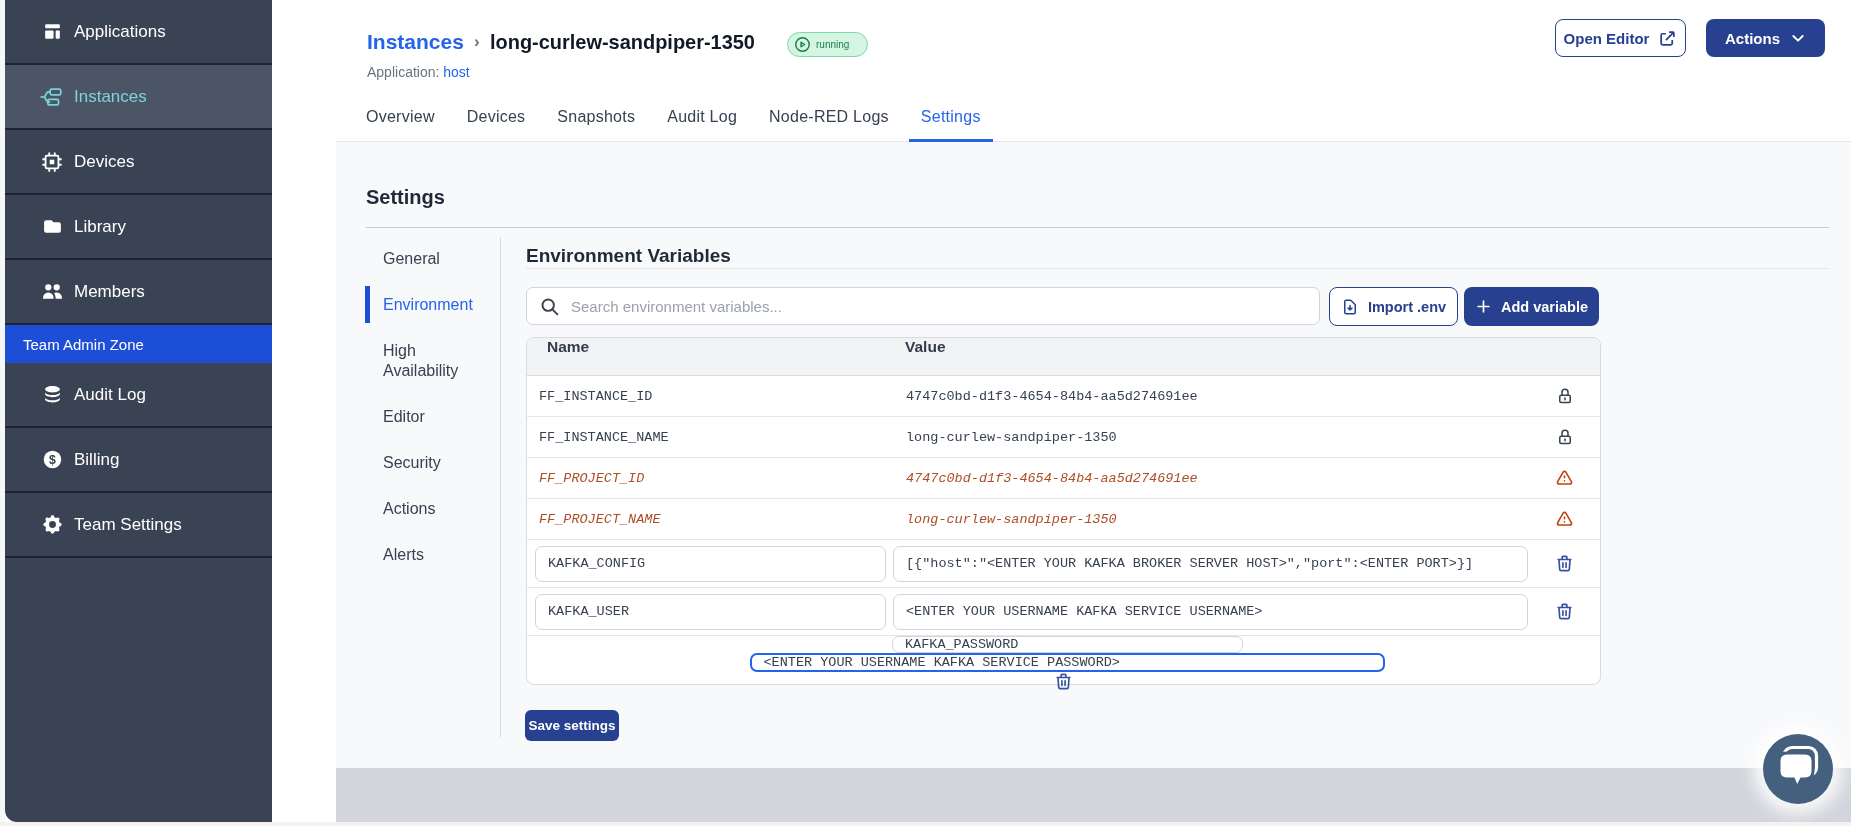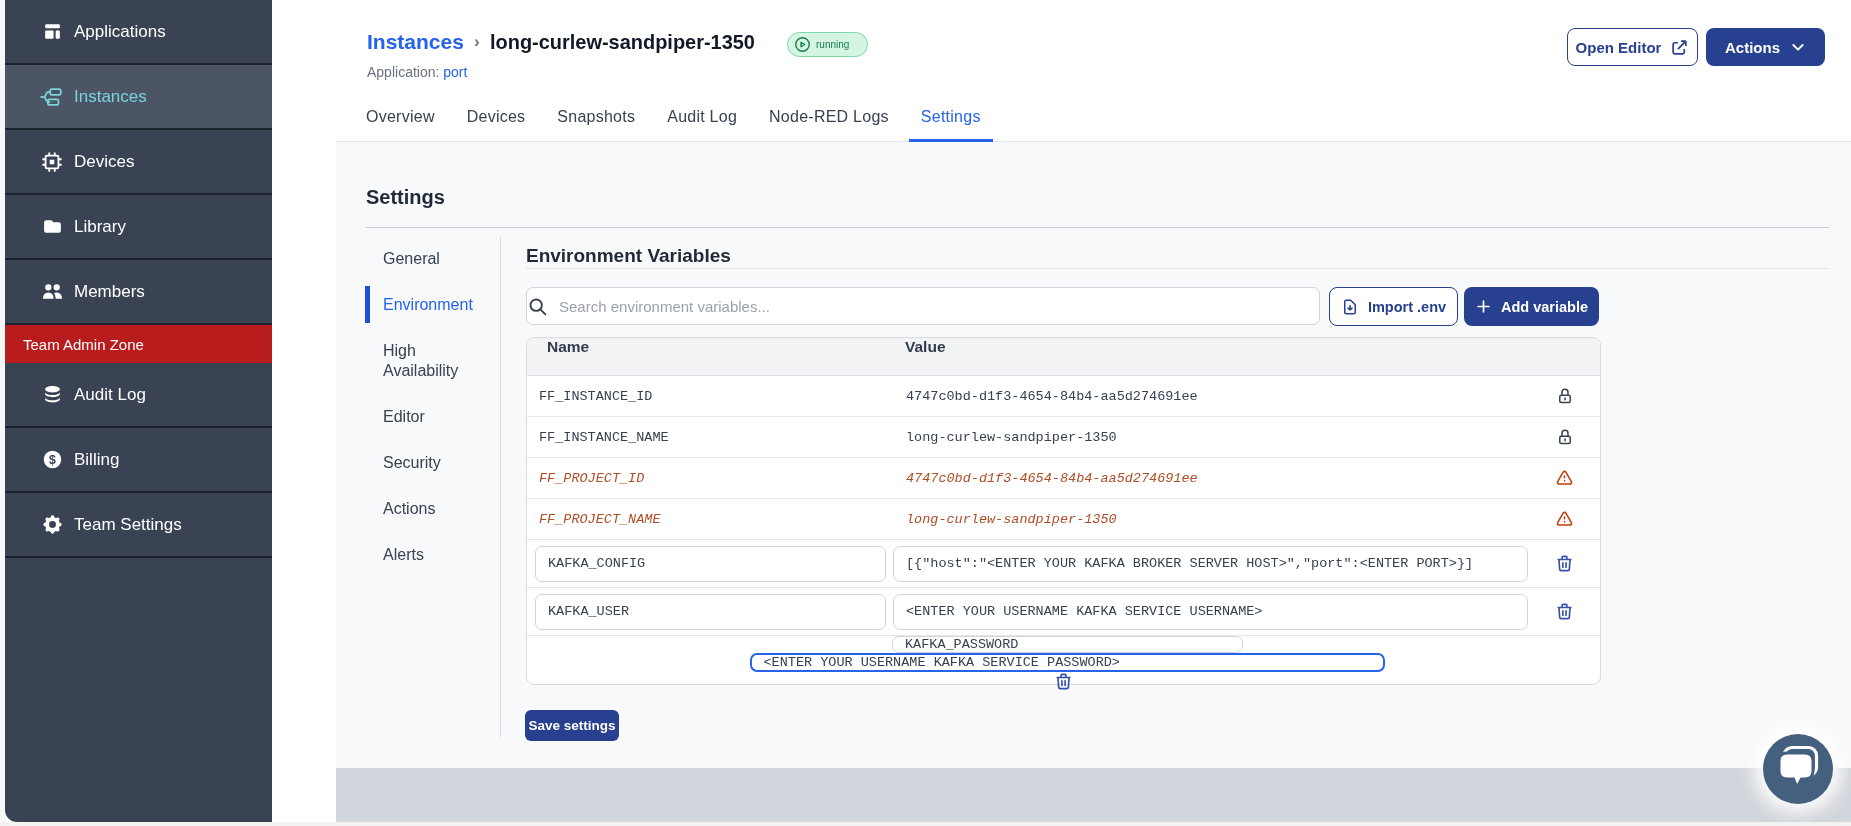--- a/index.html
+++ b/index.html
@@ -7,33 +7,33 @@
 body { font-family:"Liberation Sans", sans-serif; background:#fff; position:relative; }
 .mono { font-family:"Liberation Mono", monospace; }
 
 
 #edge { position:absolute; left:0; top:0; width:5px; height:826px; background:#f6f7f8; z-index:5; }
 #sidebar { position:absolute; left:5px; top:0; width:267px; height:822px; background:#3a4353; border-bottom-left-radius:12px; z-index:4; }
 .sitem { position:relative; height:65px; border-bottom:2px solid #1c232e; display:flex; align-items:center; color:#fff; font-size:17px; }
 .sitem .ic { position:absolute; left:35px; width:24px; height:24px; display:flex; align-items:center; justify-content:center; }
 .sitem .lbl { position:absolute; left:69px; }
 .sitem.active { background:#4b5566; color:#7cd4da; }
-#taz { height:38px; background:#b91c1c; color:#fff; font-size:15px; display:flex; align-items:center; padding-left:18px; }
+#taz { height:38px; background:#1d4ed8; color:#fff; font-size:15px; display:flex; align-items:center; padding-left:18px; }
 
 
 #main { position:absolute; left:336px; top:0; width:1515px; height:826px; background:#fff; }
 
 
 #crumbs { position:absolute; left:31px; top:30px; font-size:21px; font-weight:bold; color:#111827; white-space:nowrap; }
 #crumbs a { color:#2563eb; text-decoration:none; }
 #crumbs .sep { color:#6b7280; font-size:17px; font-weight:bold; margin:0 10px; position:relative; top:-2px; }
 #badge { position:absolute; left:451px; top:32px; width:81px; height:25px; border-radius:13px; background:#d3f5e2; border:1px solid #7fd8a8; color:#1a7f4b; font-size:10px; display:flex; align-items:center; padding:0 0 0 6px; gap:5px; }
 #appline { position:absolute; left:31px; top:64px; font-size:14px; color:#6b7280; }
 #appline a { color:#2563eb; text-decoration:none; }
-#topbtns { position:absolute; right:26px; top:28px; display:flex; gap:8px; }
+#topbtns { position:absolute; right:26px; top:19px; display:flex; gap:20px; }
 .btn { display:flex; align-items:center; justify-content:center; font-weight:bold; font-size:15px; border-radius:8px; }
 #openeditor { width:131px; height:38px; background:#fff; border:1.5px solid #27408f; color:#27408f; gap:9px; }
 #actions { width:119px; height:38px; background:#27408f; color:#fff; gap:10px; }
 
 
 #tabs { position:absolute; left:0; top:104px; width:1515px; height:38px; border-bottom:1px solid #e5e7eb; display:flex; padding-left:18px; }
 .tab { font-size:16px; color:#374151; padding:4px 12px 0 12px; margin-right:8px; display:flex; align-items:flex-start; height:38px; letter-spacing:0.25px; }
 .tab.active { color:#2563eb; border-bottom:3px solid #2563eb; }
 
 
@@ -45,21 +45,21 @@
 #subnav { left:29px; top:94px; width:135px; list-style:none; font-size:16px; color:#374151; }
 #subnav li { padding:13px 0 13px 18px; line-height:20px; }
 #subnav li { position:relative; } #subnav li.active { color:#2563eb; } #subnav li.active::before { content:""; position:absolute; left:0; top:4px; bottom:5px; width:5px; background:#1d4ed8; }
 #vdiv { position:absolute; left:164px; top:95px; width:1px; height:500px; background:#d7dade; }
 
 #panel { left:190px; top:103px; width:1303px; }
 #panel h3 { font-size:19px; color:#1f2937; }
 #hr2 { position:absolute; left:190px; top:126px; width:1303px; height:1px; background:#e3e5e9; }
 
 #toolbar { position:absolute; left:190px; top:145px; width:1303px; height:38px; }
-#search { position:absolute; left:0; top:0; width:794px; height:38px; background:#fff; border:1px solid #d1d5db; border-radius:7px; display:flex; align-items:center; gap:11px; }
+#search { position:absolute; left:0; top:0; width:794px; height:38px; background:#fff; border:1px solid #d1d5db; border-radius:7px; display:flex; align-items:center; padding-left:12px; gap:11px; }
 #search .ph { color:#9aa1ac; font-size:15px; }
 #importenv { position:absolute; left:803px; top:0; width:129px; height:39px; background:#fff; border:1.5px solid #27408f; color:#27408f; gap:9px; font-size:14.5px; }
 #addvar { position:absolute; left:938px; top:0; width:135px; height:39px; background:#27408f; color:#fff; gap:9px; font-size:14.5px; }
 
 
 #tbl { position:absolute; left:190px; top:195px; width:1075px; background:#fff; border:1px solid #d8dbe0; border-radius:8px; }
 #thead .c2 { padding-left:11px; } #thead { height:38px; background:#f2f3f5; border-bottom:1px solid #d8dbe0; border-radius:8px 8px 0 0; display:flex; align-items:flex-start; font-size:15.5px; font-weight:bold; color:#323c4d; }
 #thead .c1 { padding-left:20px; width:367px; }
 .row { height:41px; border-bottom:1px solid #e5e7eb; display:flex; align-items:center; font-size:13.5px; }
 .row .c1 { padding-left:12px; width:367px; }
@@ -164,21 +164,21 @@
       <span class="lbl">Team Settings</span>
     </div>
 </aside>
 
 <div id="main">
   <div id="crumbs"><a>Instances</a><span class="sep">›</span><span style="display:inline-block;transform:scaleX(0.95);transform-origin:0 50%;">long-curlew-sandpiper-1350</span></div>
   <div id="badge"><svg width="17" height="17" viewBox="0 0 24 24" fill="none" stroke="#1a7f4b" stroke-width="2">
         <circle cx="12" cy="12" r="9.5"></circle>
         <path d="M10 8.8l5 3.2-5 3.2z" stroke-linejoin="round"></path>
       </svg> running</div>
-  <div id="appline">Application: <a>port</a></div>
+  <div id="appline">Application: <a>host</a></div>
   <div id="topbtns">
     <div class="btn" id="openeditor">Open Editor <svg width="19" height="19" viewBox="0 0 24 24" fill="none" stroke="#27408f" stroke-width="2.2">
           <path d="M10 6H6a2 2 0 00-2 2v10a2 2 0 002 2h10a2 2 0 002-2v-4"></path>
           <path d="M14 4h6m0 0v6m0-6L10 14"></path>
         </svg></div>
     <div class="btn" id="actions">Actions <svg width="16" height="16" viewBox="0 0 24 24" fill="none" stroke="#fff" stroke-width="2.8">
           <path d="M5 9l7 7 7-7" stroke-linecap="round" stroke-linejoin="round"></path>
         </svg></div>
   </div>
   <div id="tabs">

